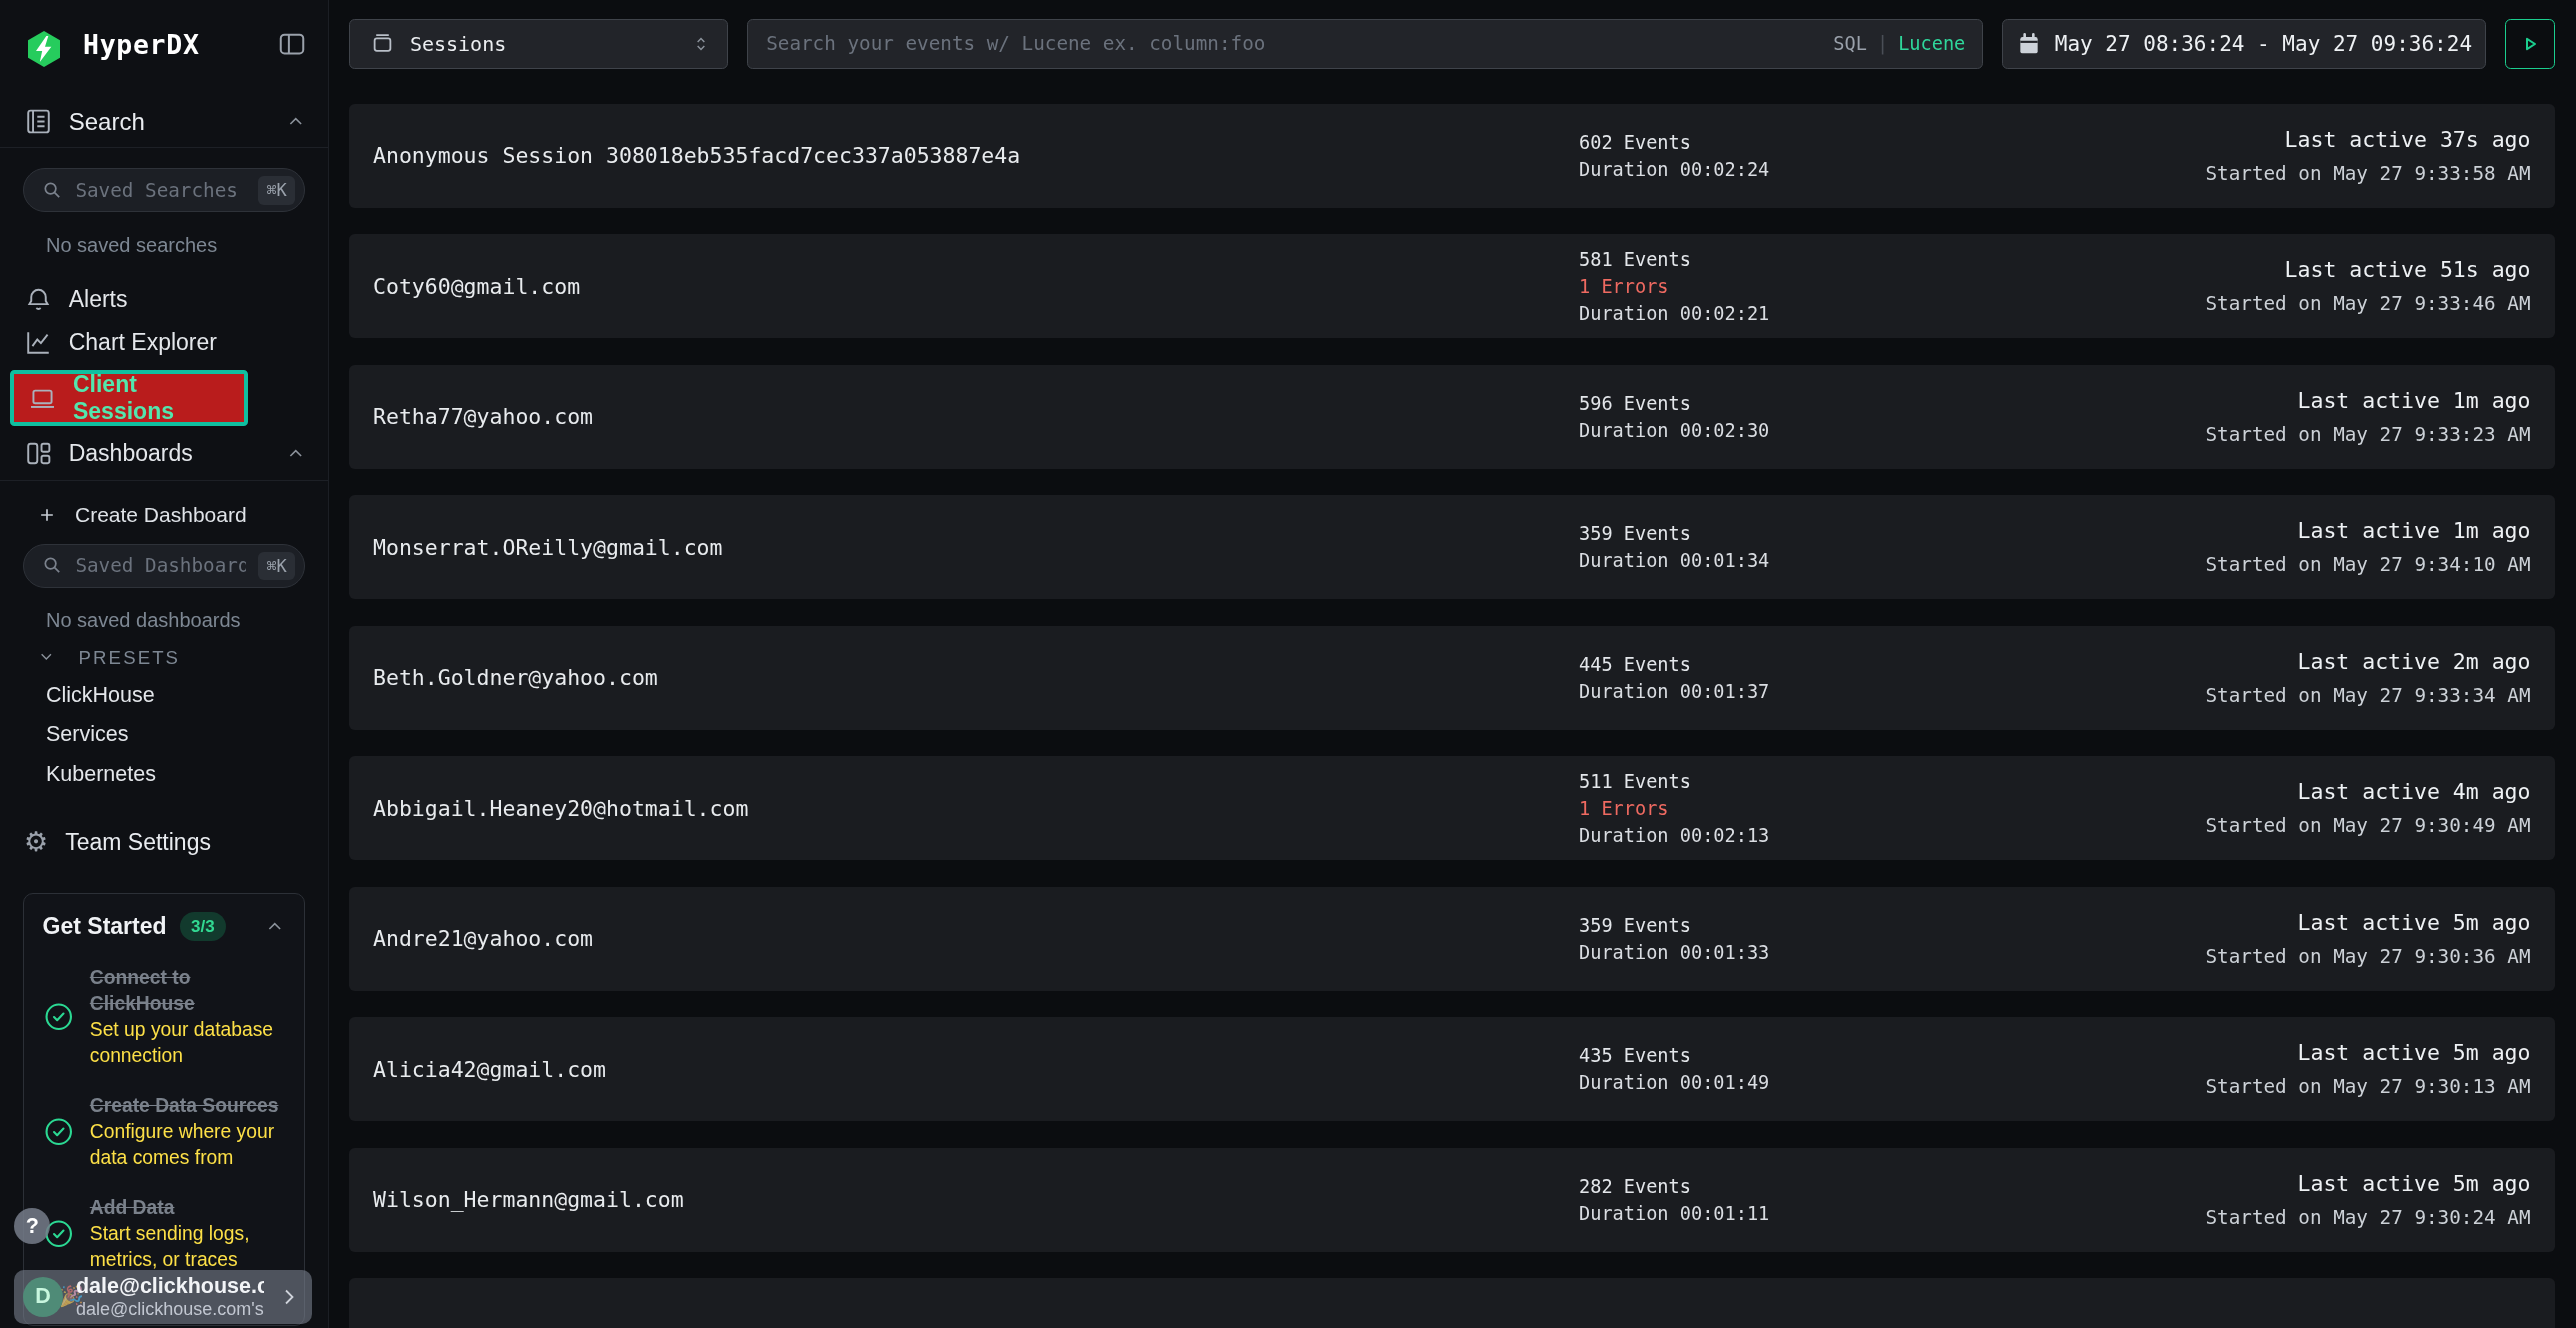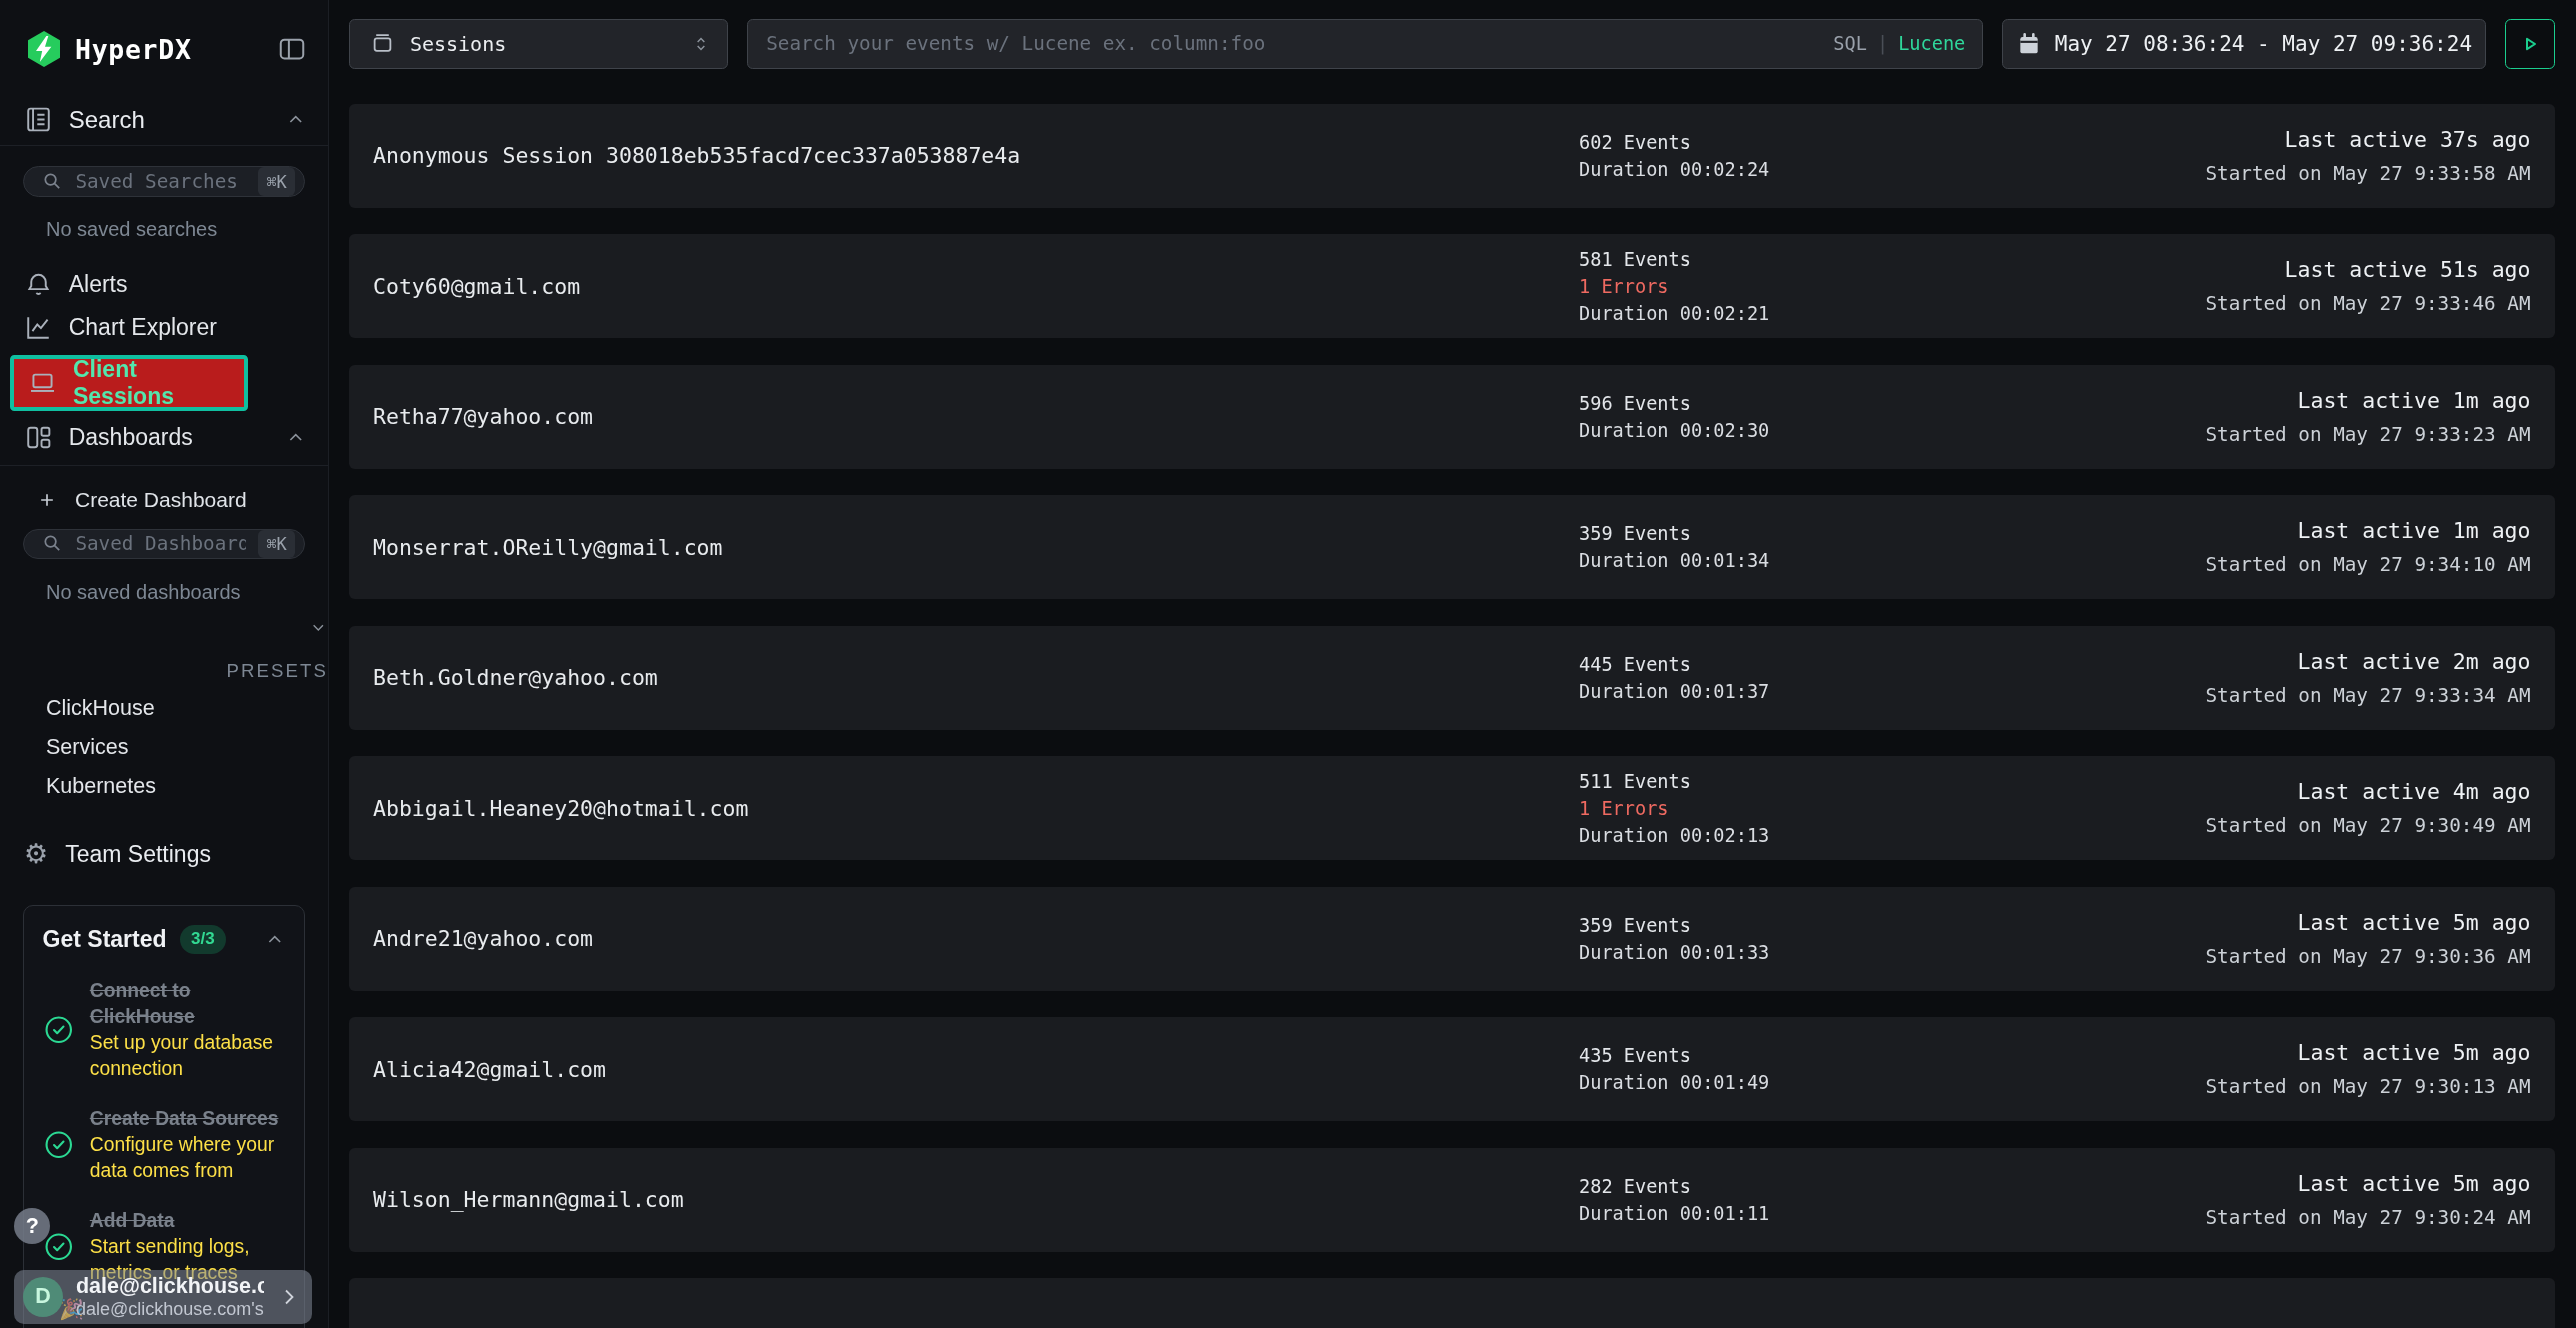--- a/index.html
+++ b/index.html
@@ -12,21 +12,21 @@
   }
   svg { display:block; }
 
   
   .sidebar {
     width:329px; height:1328px; flex:0 0 auto;
     background:#0e1014; border-right:0.7px solid #1c1f25;
     position:relative; overflow:hidden;
     display:flex; flex-direction:column;
   }
-  .logo-row { display:flex; align-items:center; gap:11px; margin:29px 21.5px 0 24px; height:42px; }
+  .logo-row { display:flex; align-items:flex-start; gap:19px; margin:29px 21.5px 0 24px; height:42px; }
   .logo-hex { width:40px; height:40px; }
   .logo-text { font-family:"DejaVu Sans Mono","Liberation Mono",monospace; font-weight:bold; font-size:26.5px; color:#ffffff; letter-spacing:0.7px; flex:1; }
   .collapse-btn { color:#9aa1ab; cursor:pointer; }
 
   .section-header {
     display:flex; align-items:center; gap:15.7px;
     margin-top:36px; padding:0 21.5px 11.4px 24px;
     border-bottom:0.7px solid #1d2026;
   }
   .section-header .sec-icon { color:#aab1bb; }
@@ -54,21 +54,21 @@
     margin:5.7px 0 5.7px 10px; width:238px; height:56px; padding:0 0 0 14.3px;
     border:4.3px solid #10bfa0; border-radius:4.3px; background:#b91c1c;
   }
   .nav-item.active-box .nav-label { font-weight:bold; color:#53e6ad; font-size:23px; }
   .nav-divider { border-bottom:0.7px solid #1d2026; margin-top:5.7px; }
 
   .create-dash { display:flex; align-items:center; gap:18px; margin:21.5px 0 0 37px; color:#dfe3e8; cursor:pointer; }
   .create-dash .plus { color:#c6ccd4; }
   .create-dash .cd-label { font-size:21px; }
 
-  .presets-row { display:flex; align-items:flex-end; gap:23px; margin:14.3px 0 0 37px; color:#7d8793; cursor:pointer;flex-direction:column; }
+  .presets-row { display:flex; align-items:flex-start; gap:23px; margin:14.3px 0 0 37px; color:#7d8793; cursor:pointer; }
   .presets-label { font-size:18.6px; letter-spacing:2.1px; }
   .preset-item { margin:14.3px 0 0 46px; font-size:21.5px; color:#e3e6ea; cursor:pointer; }
 
   .team-row { display:flex; align-items:center; gap:17px; margin:42px 0 0 24px; cursor:pointer; }
   .team-row .gear { font-size:27px; color:#9aa1ab; line-height:1; }
   .team-row .team-label { font-size:23px; color:#e9ecf0; }
 
   .gs-panel {
     margin:37px 23px 0 23px; border:0.7px solid #2c3037; border-radius:10px;
     background:#111318; padding:18.6px 18.6px 17px 18.6px;

